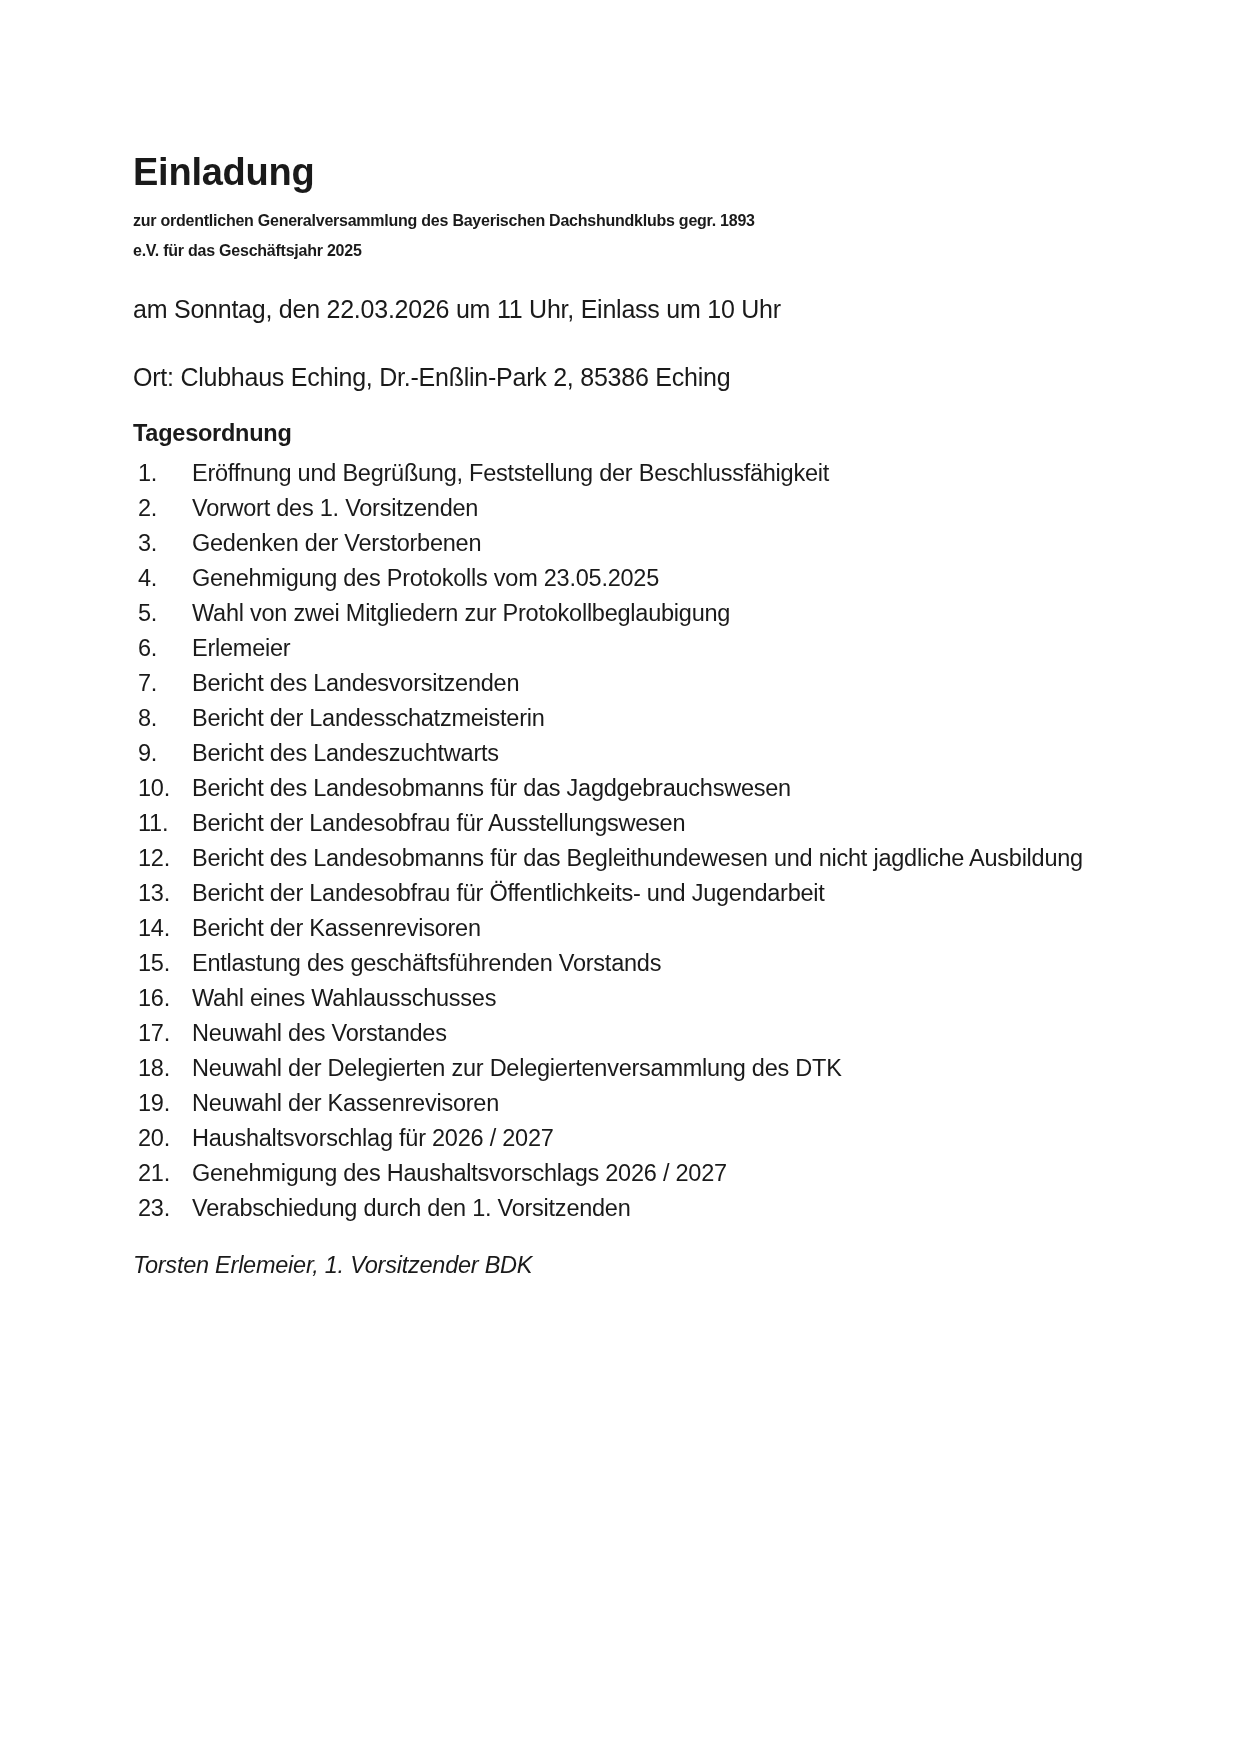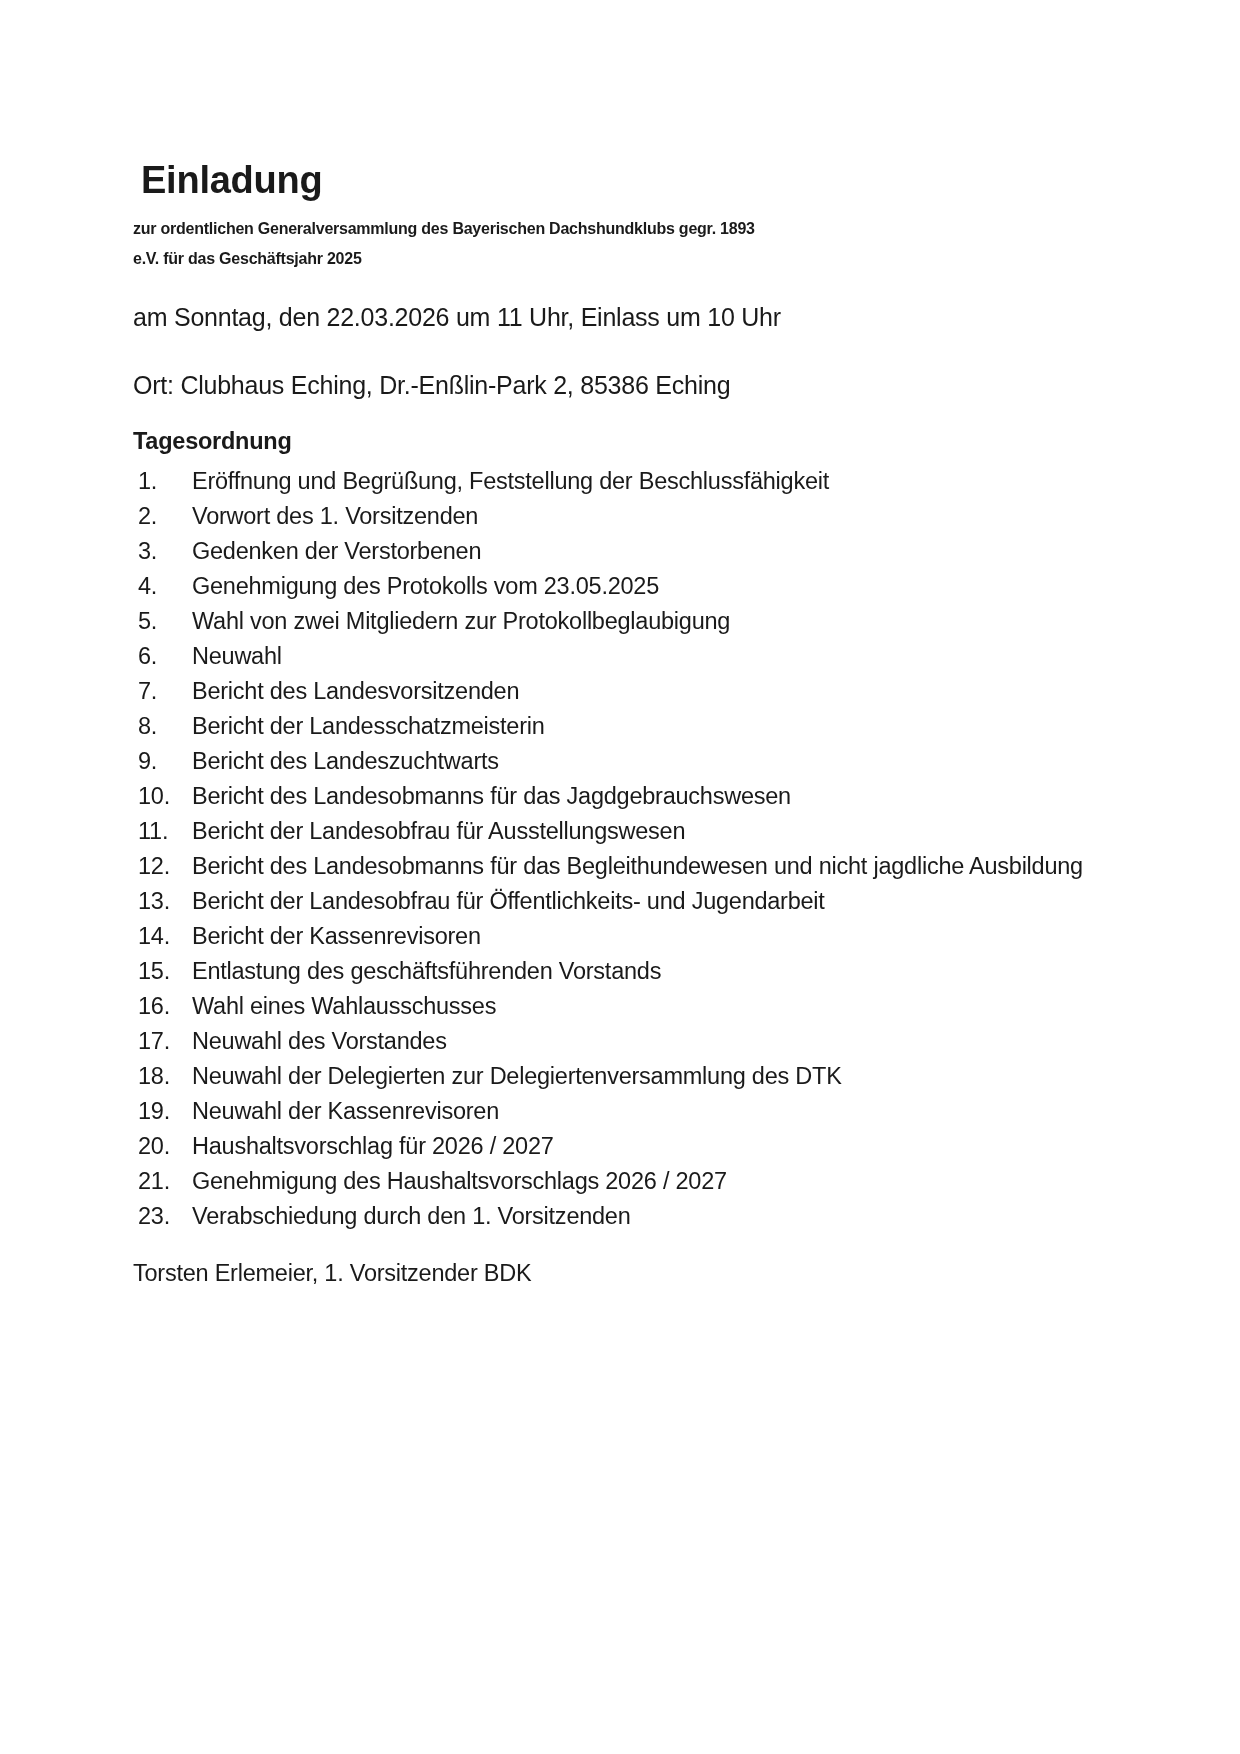--- a/index.html
+++ b/index.html
@@ -16,21 +16,21 @@
     font-family: "Liberation Sans", sans-serif;
     color: #1a1a1a;
     letter-spacing: -0.015em;
     box-sizing: border-box;
     padding: 150px 120px 0 133px;
   }
   .doc-title {
     font-size: 38px;
     font-weight: 700;
     line-height: 44px;
-    margin: 8px;
+    margin: 0;
   }
   .doc-subtitle {
     font-size: 16px;
     font-weight: 700;
     line-height: 30px;
     margin-top: 12px;
   }
   .line-block {
     font-size: 25px;
     line-height: 30px;
@@ -67,20 +67,21 @@
     font-size: 23.5px;
     line-height: 35px;
   }
   .deadline-para .bold {
     font-weight: 700;
   }
   .signature-line {
     margin-top: 22px;
     font-size: 23.5px;
     line-height: 35px;
+    font-style: italic;
   }
 </style>
 </head>
 <body>
 
 <div class="page">
 
   <h1 class="doc-title">Einladung</h1>
 
   <div class="doc-subtitle">
@@ -111,21 +112,21 @@
       <li>
       <span class="num">4.</span>
       <span class="txt">Genehmigung des Protokolls vom 23.05.2025</span>
     </li>
       <li>
       <span class="num">5.</span>
       <span class="txt">Wahl von zwei Mitgliedern zur Protokollbeglaubigung</span>
     </li>
       <li>
       <span class="num">6.</span>
-      <span class="txt">Neuwahl</span>
+      <span class="txt">Erlemeier</span>
     </li>
       <li>
       <span class="num">7.</span>
       <span class="txt">Bericht des Landesvorsitzenden</span>
     </li>
       <li>
       <span class="num">8.</span>
       <span class="txt">Bericht der Landesschatzmeisterin</span>
     </li>
       <li>

